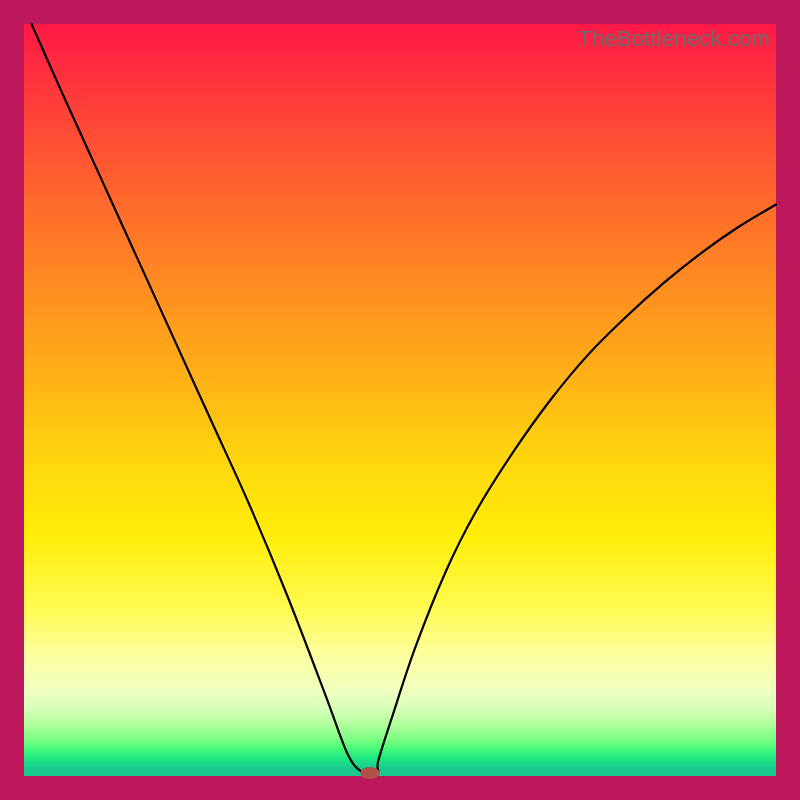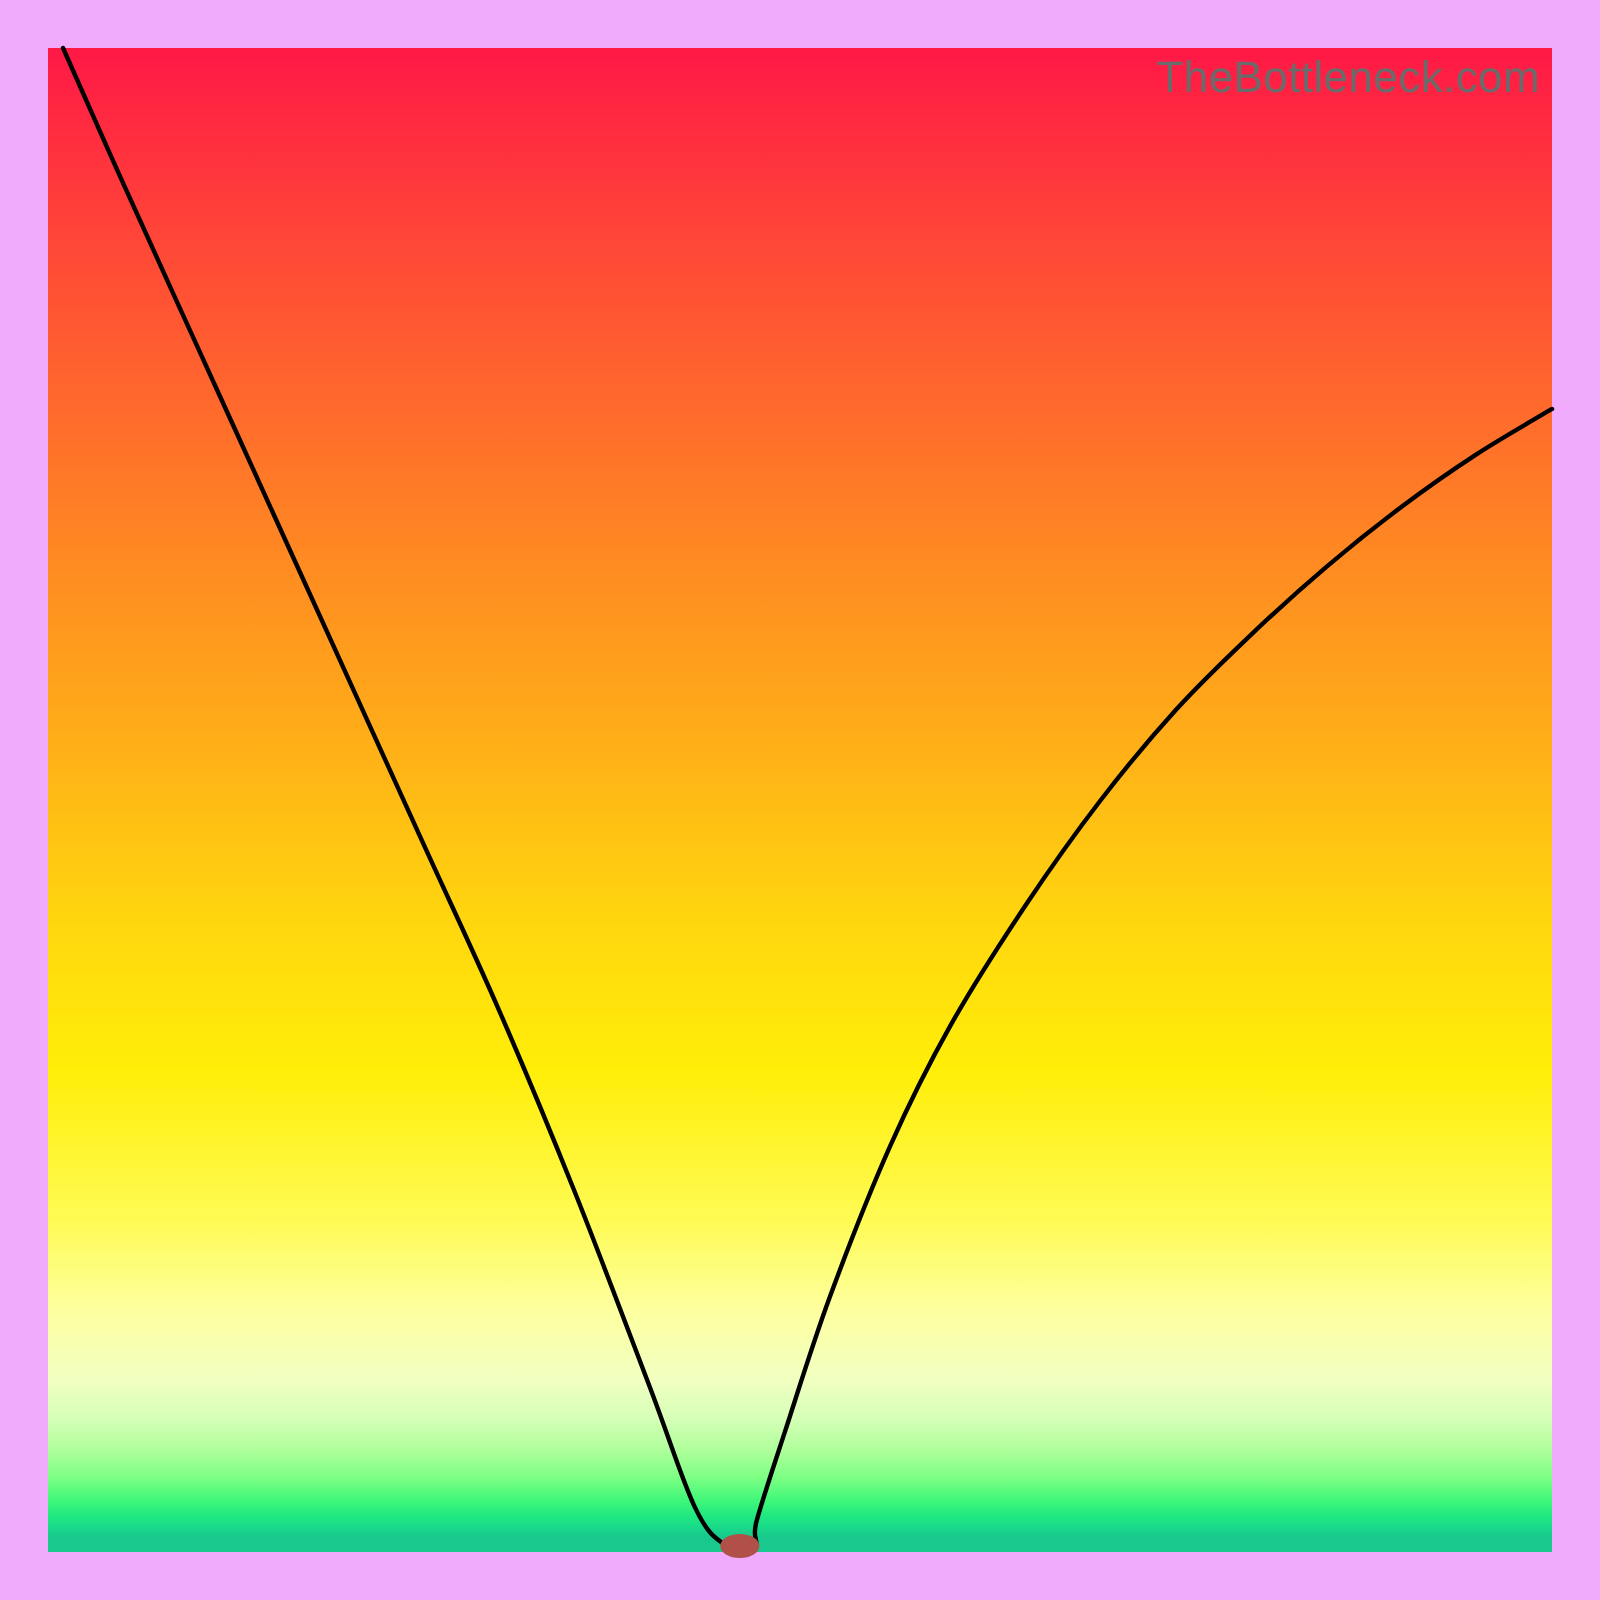--- a/index.html
+++ b/index.html
@@ -7,21 +7,21 @@
     padding: 0;
     width: 800px;
     height: 800px;
     background: #000;
     position: relative;
     font-family: Arial, Helvetica, sans-serif;
   }
   .frame {
     position: absolute;
     inset: 0;
-    background: #f0abfc;
+    background: #be185d;
   }
   .plot-area {
     position: absolute;
     left: 24px;
     top: 24px;
     width: 752px;
     height: 752px;
     background: linear-gradient(to bottom,
       #ff1846 0%,
       #ff2e3f 6%,

